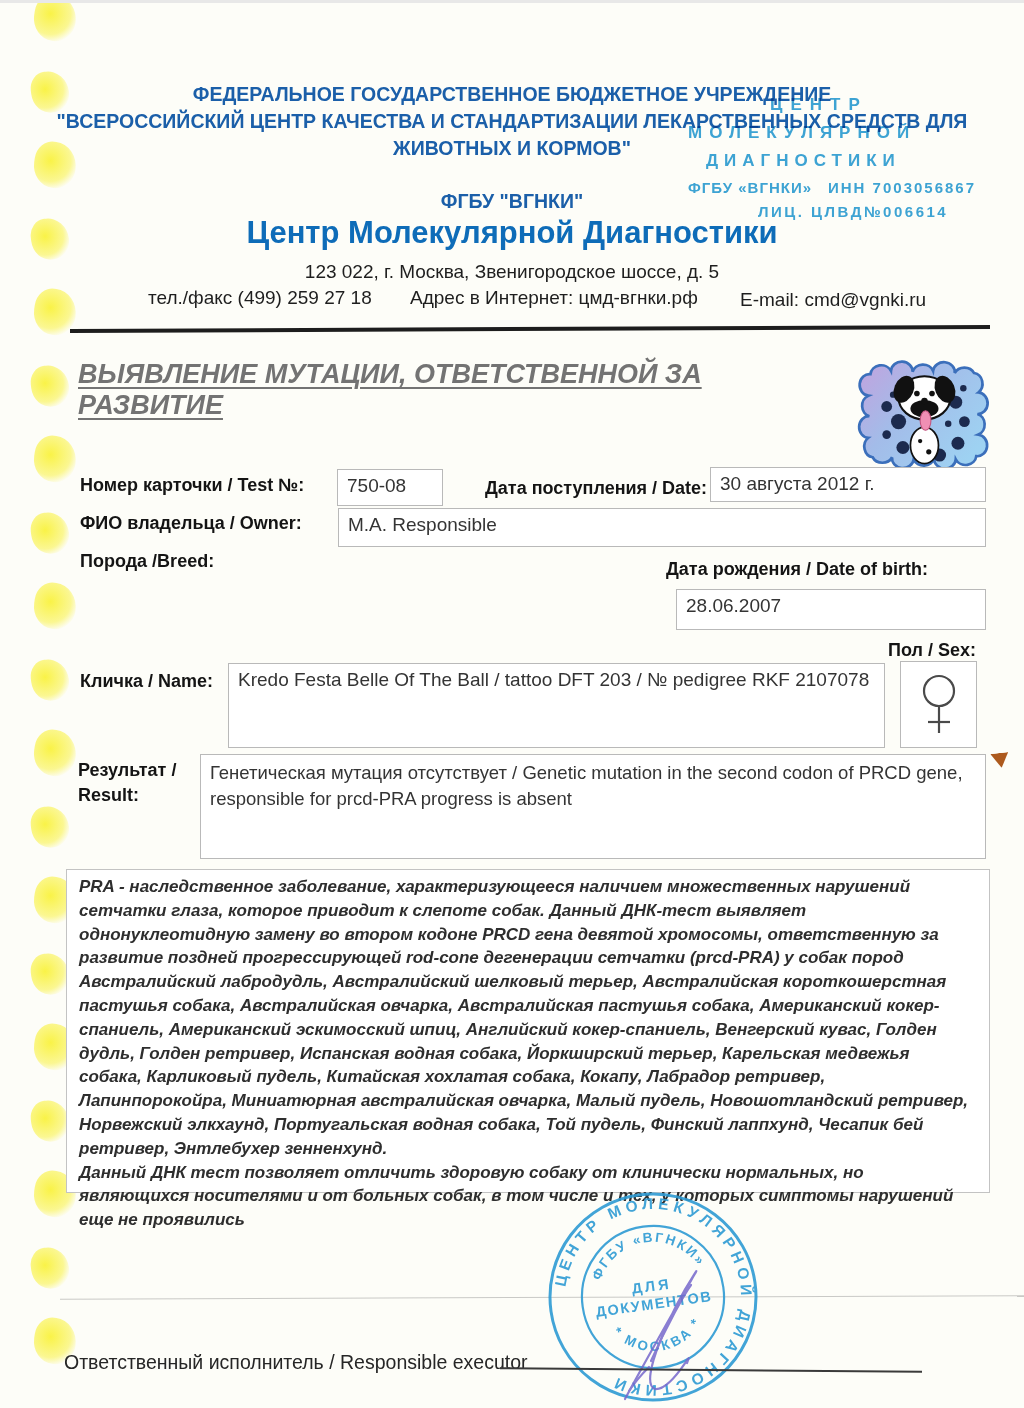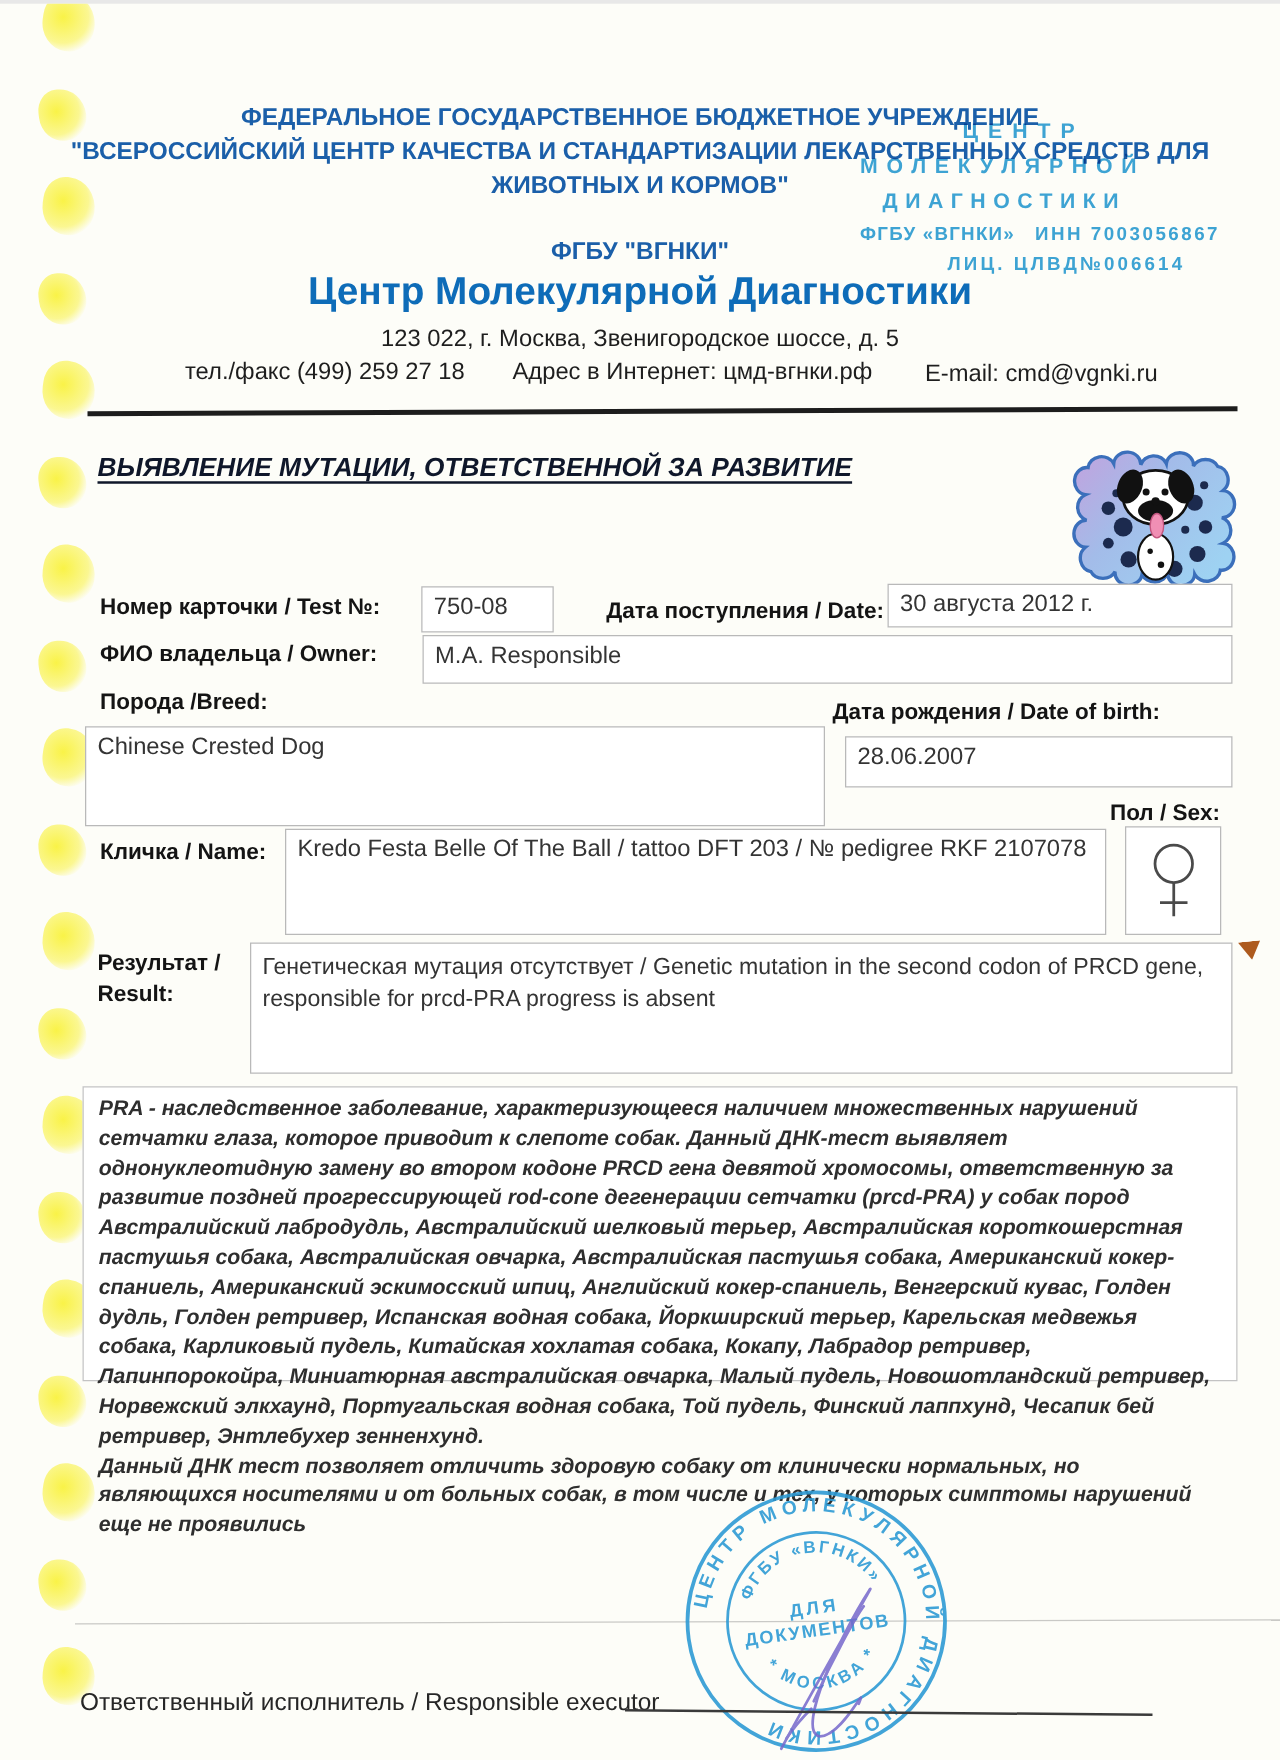--- a/index.html
+++ b/index.html
@@ -33,22 +33,22 @@
   .cs2{position:absolute;left:28px;top:28px;font-size:17px;letter-spacing:7px;}
   .cs3{position:absolute;left:46px;top:56px;font-size:17px;letter-spacing:6px;}
   .cs4a{position:absolute;left:28px;top:84px;font-size:15px;letter-spacing:1px;}
   .cs4b{position:absolute;left:168px;top:84px;font-size:15px;letter-spacing:2px;}
   .cs5{position:absolute;left:98px;top:108px;font-size:15px;letter-spacing:2.5px;}
 
   .divider{position:absolute;left:70px;top:324px;width:920px;height:4px;background:#1d1d1d;
     transform:rotate(-.25deg);}
 
   
-  .doc-title{position:absolute;left:78px;top:356px;width:660px;color:#0f172a;
-    font-weight:bold;font-style:italic;font-size:21px;line-height:31px;}
+  .doc-title{position:absolute;left:78px;top:356px;width:660px;color:#737373;
+    font-weight:bold;font-style:italic;font-size:27px;line-height:31px;}
   .doc-title div{text-decoration:underline;text-decoration-thickness:2px;text-underline-offset:4px;
     width:max-content;max-width:660px;}
 
   
   .dogpic{position:absolute;left:856px;top:356px;}
 
   
   .lbl{position:absolute;font-weight:bold;font-size:18px;color:#141414;white-space:nowrap;}
   .box{position:absolute;background:#fff;border:1px solid #b9b9b9;font-size:19px;color:#343434;
     padding:5px 9px;box-sizing:border-box;}
@@ -63,21 +63,21 @@
   .box-breed{left:68px;top:578px;width:592px;height:80px;}
   .box-birth{left:676px;top:586px;width:310px;height:41px;}
   .lab-sex{left:888px;top:637px;}
   .lab-name{left:80px;top:668px;}
   .box-name{left:228px;top:660px;width:657px;height:85px;}
   .box-sex{left:900px;top:658px;width:77px;height:87px;}
   .lab-result{left:78px;top:755px;line-height:25px;}
   .box-result{left:200px;top:751px;width:786px;height:105px;font-size:18.5px;line-height:26px;}
 
   
-  .desc{position:absolute;left:66px;top:866px;width:924px;height:236px;background:#fff;
+  .desc{position:absolute;left:66px;top:866px;width:924px;height:324px;background:#fff;
     border:1px solid #c3c3c3;box-sizing:border-box;padding:5px 12px 0 12px;
     font-style:italic;font-weight:600;font-size:17px;line-height:23.8px;color:#2e2e2e;}
   .desc p{margin:0;}
 
   .crease{position:absolute;left:60px;top:1294px;width:964px;height:1px;background:#c9c9c6;
     transform:rotate(-.2deg);}
 
   
   .round-stamp{position:absolute;left:522px;top:1182px;}
 
@@ -194,21 +194,20 @@
   <div class="lbl lab-testno">Номер карточки / Test №:</div>
   <div class="box box-testno">750-08</div>
   <div class="lbl lab-date">Дата поступления / Date:</div>
   <div class="box box-date">30 августа 2012 г.</div>
 
   <div class="lbl lab-owner">ФИО владельца / Owner:</div>
   <div class="box box-owner">M.A. Responsible</div>
 
   <div class="lbl lab-breed">Порода  /Breed:</div>
   <div class="lbl lab-birth">Дата рождения / Date of birth:</div>
-  <div class="box box-breed">Chinese Crested Dog</div>
   <div class="box box-birth">28.06.2007</div>
 
   <div class="lbl lab-sex">Пол / Sex:</div>
   <div class="lbl lab-name">Кличка / Name:</div>
   <div class="box box-name">Kredo Festa Belle Of The Ball / tattoo DFT 203 / № pedigree RKF 2107078</div>
 
   <div class="box box-sex">
     <svg width="56" height="74" viewBox="0 0 56 74" style="display:block;margin:0 auto;">
       <circle cx="28" cy="24" r="15" fill="none" stroke="#4a4a4a" stroke-width="2.2"></circle>
       <line x1="28" y1="39" x2="28" y2="66" stroke="#4a4a4a" stroke-width="2.2"></line>

